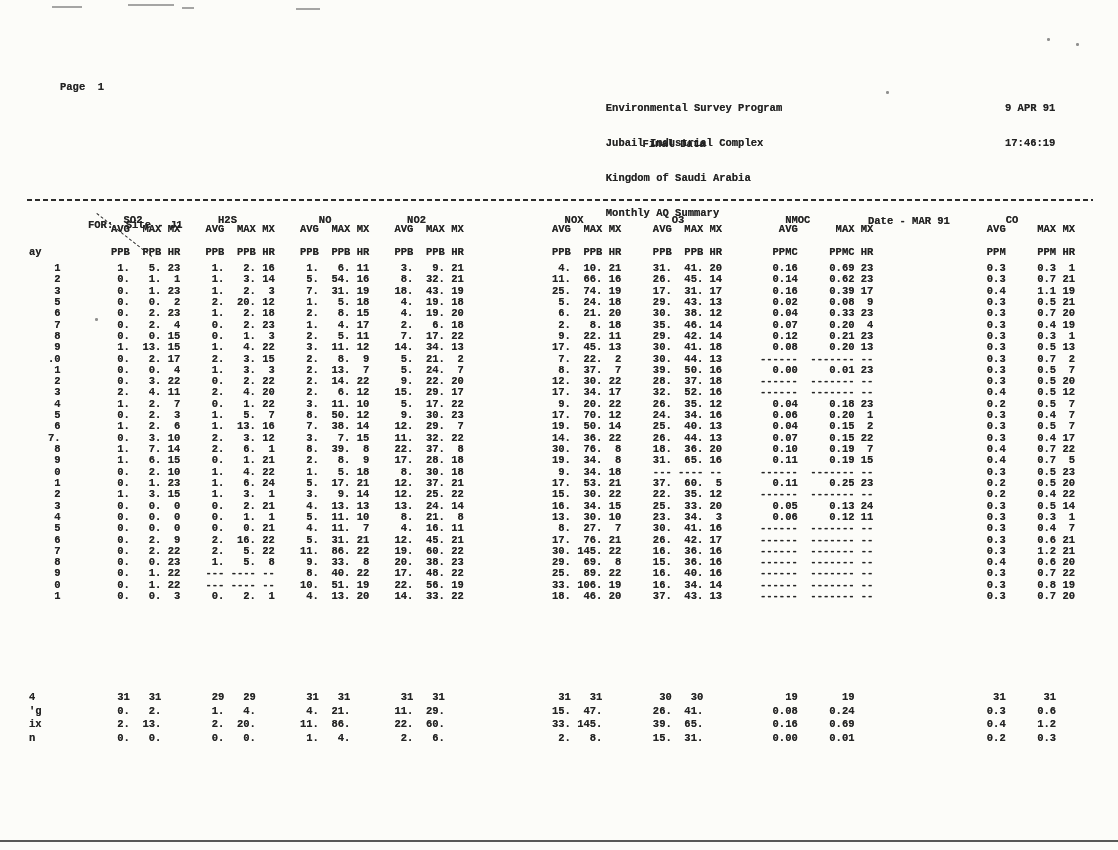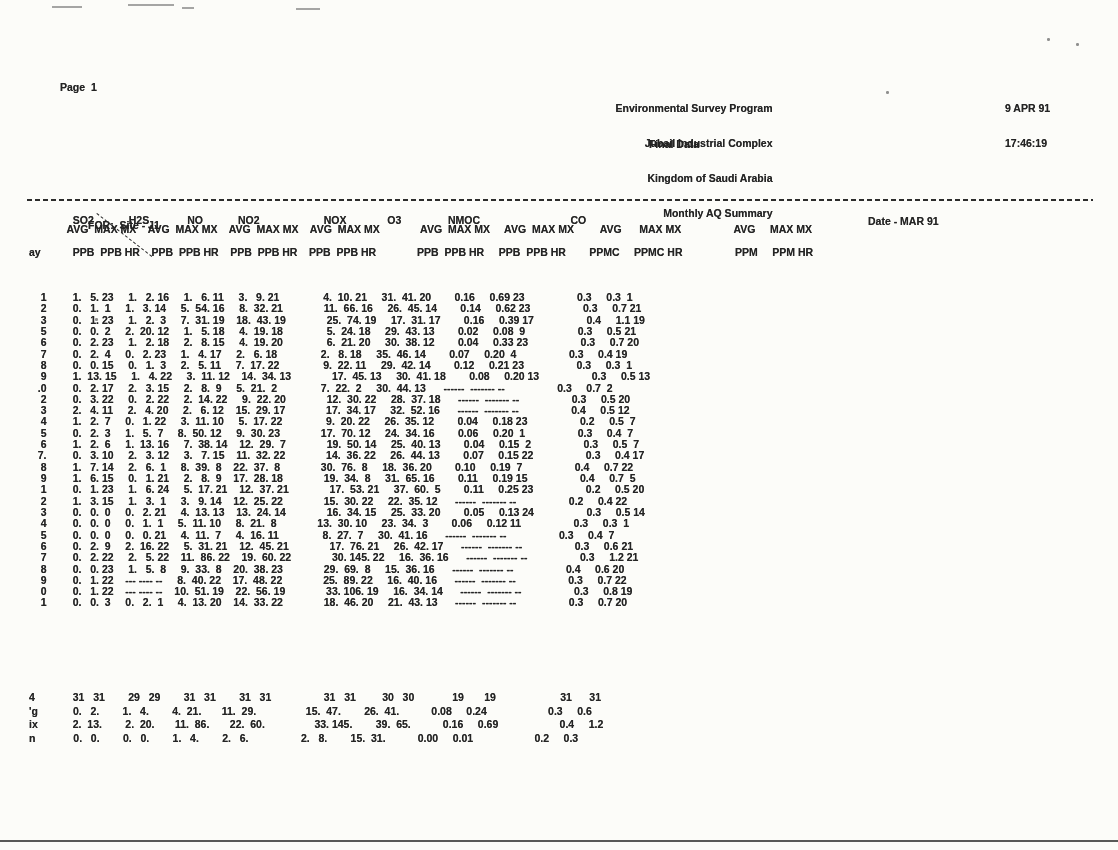--- a/index.html
+++ b/index.html
@@ -1,34 +1,34 @@
 <!DOCTYPE html>
 <html><head>
 <meta charset="utf-8">
 <style>
   html,body{margin:0;padding:0;background:#e8e8e6;}
   .sheet{
     position:relative;width:1118px;height:850px;background:#fcfcf9;overflow:hidden;
-    font-family:Liberation Sans, sans-serif;color:#242424;font-weight:700;
+    font-family:Liberation Mono, monospace;color:#242424;font-weight:700;
   }
   .txt{position:absolute;white-space:pre;font-size:10.5px;line-height:11.6px;
        text-shadow:0 0 .6px rgba(25,25,25,.65);}
-  .centerblk{transform:translateX(-50%);text-align:right;}
+  .centerblk{transform:translateX(-50%);text-align:left;}
   .sep{position:absolute;left:27px;top:199px;width:1066px;height:2px;
        background:repeating-linear-gradient(90deg,#2c2c2c 0 5px,transparent 5px 8px);}
   .diag{position:absolute;left:97px;top:213px;width:70px;height:0;
         border-top:1.6px dashed #2a2a2a;transform:rotate(38deg);transform-origin:0 0;}
   .bottom-line{position:absolute;left:0;top:840px;width:1118px;height:1.6px;background:#3c3c3c;opacity:.85;}
   .artifact{position:absolute;height:1.5px;background:#8f8f8f;opacity:.8;}
   .speck{position:absolute;width:2.5px;height:2.5px;border-radius:50%;background:#555;opacity:.65;}
   #tbl{position:absolute;left:29px;top:0;width:1089px;height:686px;}
   #tbl .ln{white-space:pre;font-size:10.5px;line-height:11.32px;height:11.32px;
            text-shadow:0 0 .6px rgba(25,25,25,.65);}
   #tbl .hln{position:absolute;left:0;}
-  #rows{position:absolute;left:0;top:263px;margin-top:29px;}
+  #rows{position:absolute;left:0;top:263px;}
   #sumrows{position:absolute;left:0;top:691px;}
   #sumrows .ln{line-height:13.5px;height:13.5px;}
 </style>
 </head>
 <body>
 
 <div class="sheet">
 
   <div class="artifact" style="left:52px;top:6px;width:30px;"></div>
   <div class="artifact" style="left:128px;top:4px;width:46px;"></div>
@@ -68,39 +68,41 @@
     <div id="rows">
         <div class="ln"><span>    1</span><span>         1.   5. 23</span><span>     1.   2. 16</span><span>     1.   6. 11</span><span>     3.   9. 21</span><span>               4.  10. 21</span><span>     31.  41. 20</span><span>        0.16     0.69 23</span><span>                  0.3     0.3  1</span></div>
         <div class="ln"><span>    2</span><span>         0.   1.  1</span><span>     1.   3. 14</span><span>     5.  54. 16</span><span>     8.  32. 21</span><span>              11.  66. 16</span><span>     26.  45. 14</span><span>        0.14     0.62 23</span><span>                  0.3     0.7 21</span></div>
         <div class="ln"><span>    3</span><span>         0.   1. 23</span><span>     1.   2.  3</span><span>     7.  31. 19</span><span>    18.  43. 19</span><span>              25.  74. 19</span><span>     17.  31. 17</span><span>        0.16     0.39 17</span><span>                  0.4     1.1 19</span></div>
         <div class="ln"><span>    5</span><span>         0.   0.  2</span><span>     2.  20. 12</span><span>     1.   5. 18</span><span>     4.  19. 18</span><span>               5.  24. 18</span><span>     29.  43. 13</span><span>        0.02     0.08  9</span><span>                  0.3     0.5 21</span></div>
         <div class="ln"><span>    6</span><span>         0.   2. 23</span><span>     1.   2. 18</span><span>     2.   8. 15</span><span>     4.  19. 20</span><span>               6.  21. 20</span><span>     30.  38. 12</span><span>        0.04     0.33 23</span><span>                  0.3     0.7 20</span></div>
         <div class="ln"><span>    7</span><span>         0.   2.  4</span><span>     0.   2. 23</span><span>     1.   4. 17</span><span>     2.   6. 18</span><span>               2.   8. 18</span><span>     35.  46. 14</span><span>        0.07     0.20  4</span><span>                  0.3     0.4 19</span></div>
         <div class="ln"><span>    8</span><span>         0.   0. 15</span><span>     0.   1.  3</span><span>     2.   5. 11</span><span>     7.  17. 22</span><span>               9.  22. 11</span><span>     29.  42. 14</span><span>        0.12     0.21 23</span><span>                  0.3     0.3  1</span></div>
         <div class="ln"><span>    9</span><span>         1.  13. 15</span><span>     1.   4. 22</span><span>     3.  11. 12</span><span>    14.  34. 13</span><span>              17.  45. 13</span><span>     30.  41. 18</span><span>        0.08     0.20 13</span><span>                  0.3     0.5 13</span></div>
         <div class="ln"><span>   .0</span><span>         0.   2. 17</span><span>     2.   3. 15</span><span>     2.   8.  9</span><span>     5.  21.  2</span><span>               7.  22.  2</span><span>     30.  44. 13</span><span>      ------  ------- --</span><span>                  0.3     0.7  2</span></div>
+        <div class="ln"><span>    1</span><span>         0.   0.  4</span><span>     1.   3.  3</span><span>     2.  13.  7</span><span>     5.  24.  7</span><span>               8.  37.  7</span><span>     39.  50. 16</span><span>        0.00     0.01 23</span><span>                  0.3     0.5  7</span></div>
         <div class="ln"><span>    2</span><span>         0.   3. 22</span><span>     0.   2. 22</span><span>     2.  14. 22</span><span>     9.  22. 20</span><span>              12.  30. 22</span><span>     28.  37. 18</span><span>      ------  ------- --</span><span>                  0.3     0.5 20</span></div>
         <div class="ln"><span>    3</span><span>         2.   4. 11</span><span>     2.   4. 20</span><span>     2.   6. 12</span><span>    15.  29. 17</span><span>              17.  34. 17</span><span>     32.  52. 16</span><span>      ------  ------- --</span><span>                  0.4     0.5 12</span></div>
         <div class="ln"><span>    4</span><span>         1.   2.  7</span><span>     0.   1. 22</span><span>     3.  11. 10</span><span>     5.  17. 22</span><span>               9.  20. 22</span><span>     26.  35. 12</span><span>        0.04     0.18 23</span><span>                  0.2     0.5  7</span></div>
         <div class="ln"><span>    5</span><span>         0.   2.  3</span><span>     1.   5.  7</span><span>     8.  50. 12</span><span>     9.  30. 23</span><span>              17.  70. 12</span><span>     24.  34. 16</span><span>        0.06     0.20  1</span><span>                  0.3     0.4  7</span></div>
         <div class="ln"><span>    6</span><span>         1.   2.  6</span><span>     1.  13. 16</span><span>     7.  38. 14</span><span>    12.  29.  7</span><span>              19.  50. 14</span><span>     25.  40. 13</span><span>        0.04     0.15  2</span><span>                  0.3     0.5  7</span></div>
         <div class="ln"><span>   7.</span><span>         0.   3. 10</span><span>     2.   3. 12</span><span>     3.   7. 15</span><span>    11.  32. 22</span><span>              14.  36. 22</span><span>     26.  44. 13</span><span>        0.07     0.15 22</span><span>                  0.3     0.4 17</span></div>
         <div class="ln"><span>    8</span><span>         1.   7. 14</span><span>     2.   6.  1</span><span>     8.  39.  8</span><span>    22.  37.  8</span><span>              30.  76.  8</span><span>     18.  36. 20</span><span>        0.10     0.19  7</span><span>                  0.4     0.7 22</span></div>
         <div class="ln"><span>    9</span><span>         1.   6. 15</span><span>     0.   1. 21</span><span>     2.   8.  9</span><span>    17.  28. 18</span><span>              19.  34.  8</span><span>     31.  65. 16</span><span>        0.11     0.19 15</span><span>                  0.4     0.7  5</span></div>
+        <div class="ln"><span>    0</span><span>         0.   2. 10</span><span>     1.   4. 22</span><span>     1.   5. 18</span><span>     8.  30. 18</span><span>               9.  34. 18</span><span>     --- ---- --</span><span>      ------  ------- --</span><span>                  0.3     0.5 23</span></div>
         <div class="ln"><span>    1</span><span>         0.   1. 23</span><span>     1.   6. 24</span><span>     5.  17. 21</span><span>    12.  37. 21</span><span>              17.  53. 21</span><span>     37.  60.  5</span><span>        0.11     0.25 23</span><span>                  0.2     0.5 20</span></div>
         <div class="ln"><span>    2</span><span>         1.   3. 15</span><span>     1.   3.  1</span><span>     3.   9. 14</span><span>    12.  25. 22</span><span>              15.  30. 22</span><span>     22.  35. 12</span><span>      ------  ------- --</span><span>                  0.2     0.4 22</span></div>
         <div class="ln"><span>    3</span><span>         0.   0.  0</span><span>     0.   2. 21</span><span>     4.  13. 13</span><span>    13.  24. 14</span><span>              16.  34. 15</span><span>     25.  33. 20</span><span>        0.05     0.13 24</span><span>                  0.3     0.5 14</span></div>
         <div class="ln"><span>    4</span><span>         0.   0.  0</span><span>     0.   1.  1</span><span>     5.  11. 10</span><span>     8.  21.  8</span><span>              13.  30. 10</span><span>     23.  34.  3</span><span>        0.06     0.12 11</span><span>                  0.3     0.3  1</span></div>
         <div class="ln"><span>    5</span><span>         0.   0.  0</span><span>     0.   0. 21</span><span>     4.  11.  7</span><span>     4.  16. 11</span><span>               8.  27.  7</span><span>     30.  41. 16</span><span>      ------  ------- --</span><span>                  0.3     0.4  7</span></div>
         <div class="ln"><span>    6</span><span>         0.   2.  9</span><span>     2.  16. 22</span><span>     5.  31. 21</span><span>    12.  45. 21</span><span>              17.  76. 21</span><span>     26.  42. 17</span><span>      ------  ------- --</span><span>                  0.3     0.6 21</span></div>
         <div class="ln"><span>    7</span><span>         0.   2. 22</span><span>     2.   5. 22</span><span>    11.  86. 22</span><span>    19.  60. 22</span><span>              30. 145. 22</span><span>     16.  36. 16</span><span>      ------  ------- --</span><span>                  0.3     1.2 21</span></div>
         <div class="ln"><span>    8</span><span>         0.   0. 23</span><span>     1.   5.  8</span><span>     9.  33.  8</span><span>    20.  38. 23</span><span>              29.  69.  8</span><span>     15.  36. 16</span><span>      ------  ------- --</span><span>                  0.4     0.6 20</span></div>
         <div class="ln"><span>    9</span><span>         0.   1. 22</span><span>    --- ---- --</span><span>     8.  40. 22</span><span>    17.  48. 22</span><span>              25.  89. 22</span><span>     16.  40. 16</span><span>      ------  ------- --</span><span>                  0.3     0.7 22</span></div>
         <div class="ln"><span>    0</span><span>         0.   1. 22</span><span>    --- ---- --</span><span>    10.  51. 19</span><span>    22.  56. 19</span><span>              33. 106. 19</span><span>     16.  34. 14</span><span>      ------  ------- --</span><span>                  0.3     0.8 19</span></div>
-        <div class="ln"><span>    1</span><span>         0.   0.  3</span><span>     0.   2.  1</span><span>     4.  13. 20</span><span>    14.  33. 22</span><span>              18.  46. 20</span><span>     21.  43. 13</span><span>      ------  ------- --</span><span>                  0.3     0.7 20</span></div>
+        <div class="ln"><span>    1</span><span>         0.   0.  3</span><span>     0.   2.  1</span><span>     4.  13. 20</span><span>    14.  33. 22</span><span>              18.  46. 20</span><span>     37.  43. 13</span><span>      ------  ------- --</span><span>                  0.3     0.7 20</span></div>
       </div>
     <div id="sumrows">
         <div class="ln"><span>4    </span><span>         31   31   </span><span>     29   29   </span><span>     31   31   </span><span>     31   31   </span><span>               31   31   </span><span>      30   30   </span><span>          19       19   </span><span>                   31      31   </span></div>
         <div class="ln"><span>'g   </span><span>         0.   2.   </span><span>     1.   4.   </span><span>     4.  21.   </span><span>    11.  29.   </span><span>              15.  47.   </span><span>     26.  41.   </span><span>        0.08     0.24   </span><span>                  0.3     0.6   </span></div>
         <div class="ln"><span>ix   </span><span>         2.  13.   </span><span>     2.  20.   </span><span>    11.  86.   </span><span>    22.  60.   </span><span>              33. 145.   </span><span>     39.  65.   </span><span>        0.16     0.69   </span><span>                  0.4     1.2   </span></div>
         <div class="ln"><span>n    </span><span>         0.   0.   </span><span>     0.   0.   </span><span>     1.   4.   </span><span>     2.   6.   </span><span>               2.   8.   </span><span>     15.  31.   </span><span>        0.00     0.01   </span><span>                  0.2     0.3   </span></div>
       </div>
   </div>
 
   <div class="bottom-line"></div>

